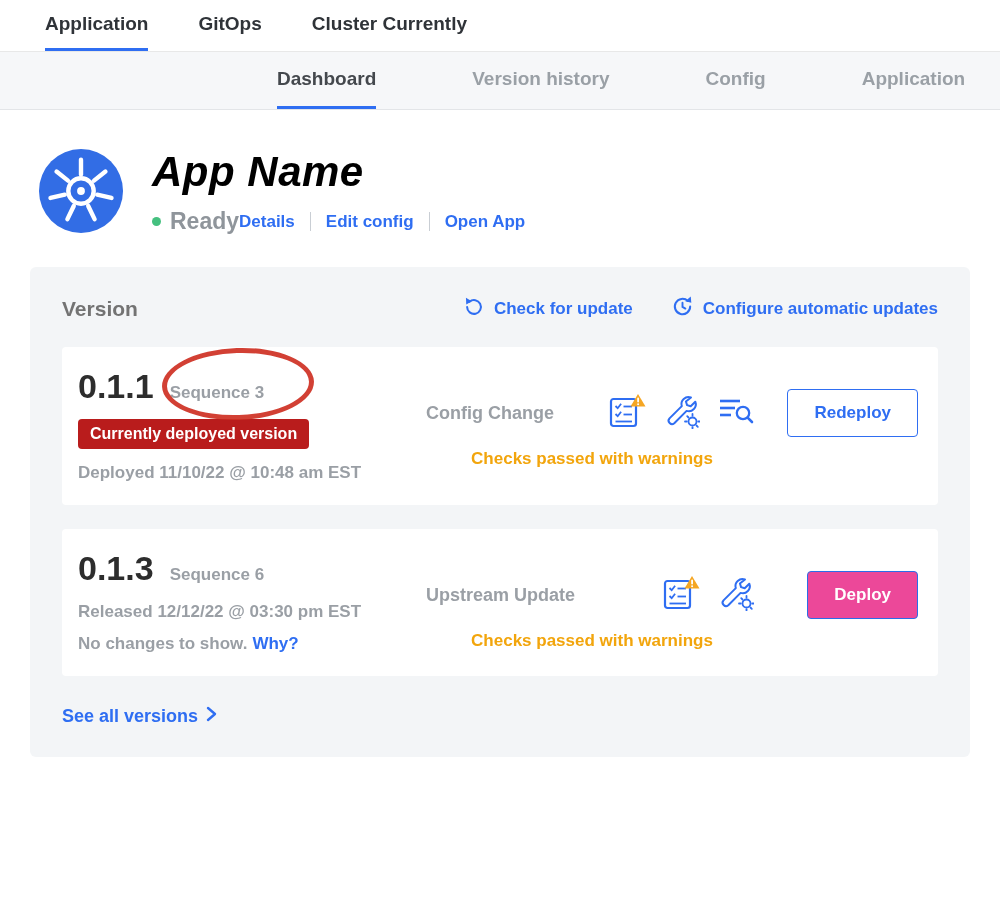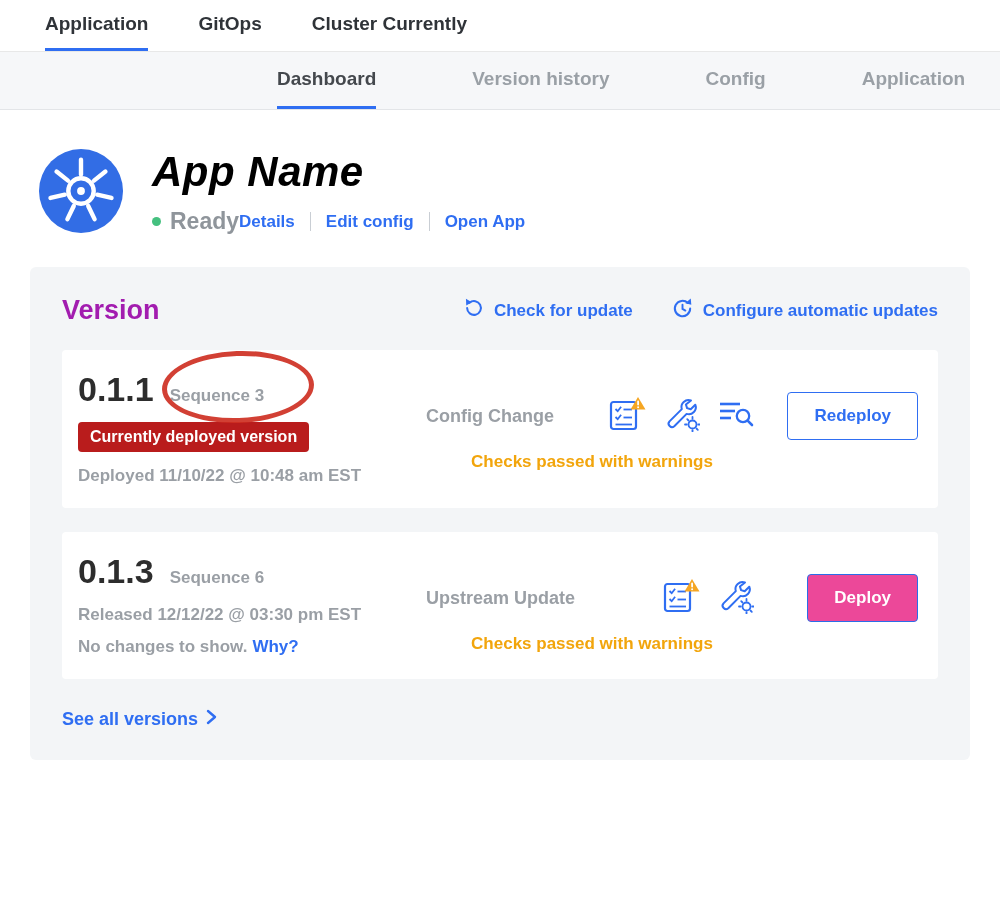--- a/index.html
+++ b/index.html
@@ -27,21 +27,21 @@
   .status-row { display: flex; align-items: center; margin-top: 12px; }
   .status-dot { width: 9px; height: 9px; border-radius: 50%; background: #45c07f; margin-right: 9px; }
   .status-text { font-size: 23px; font-weight: 600; color: #8f959b; }
   .hdr-link { font-size: 17px; font-weight: 700; color: #2f6ef2; cursor: pointer; text-decoration: none; }
   .hdr-sep { width: 1px; height: 19px; background: #c9ced4; margin: 0 15px; }
 
   
   .version-panel { margin: 32px 30px 0; background: #f3f5f7; border-radius: 6px;
     padding: 28px 32px 30px; }
   .panel-header { display: flex; align-items: center; }
-  .panel-title { font-size: 27px; font-weight: 800; color: #a21caf; }
+  .panel-title { font-size: 21px; font-weight: 800; color: #737373; }
   .panel-actions { margin-left: auto; display: flex; gap: 38px; }
   .panel-action { display: flex; align-items: center; gap: 9px; color: #2f6ef2;
     font-size: 17px; font-weight: 700; cursor: pointer; }
 
   .version-card { background: #ffffff; border-radius: 4px; margin-top: 24px;
     padding: 20px 20px 22px 16px; display: flex; }
   .card-left { flex: 0 0 338px; }
   .ver-line { position: relative; display: flex; align-items: baseline; }
   .ver-number { font-size: 34px; font-weight: 800; color: #2d2d2d; }
   .ver-seq { font-size: 17px; font-weight: 600; color: #9a9fa5; margin-left: 16px; }

